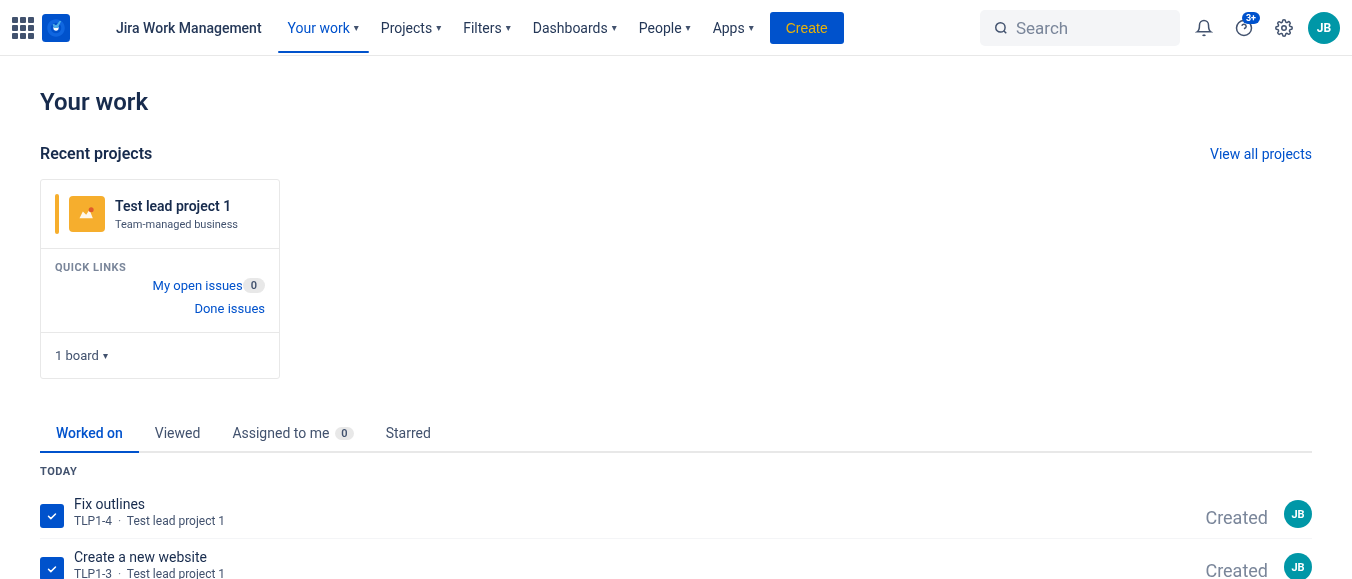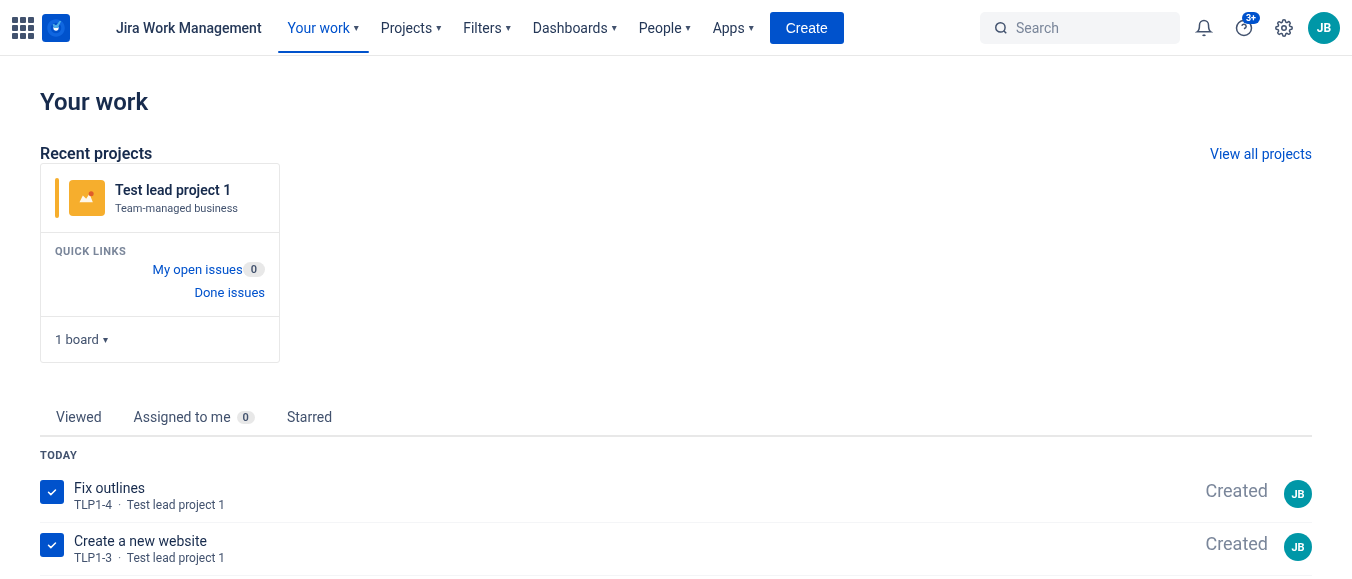--- a/index.html
+++ b/index.html
@@ -23,31 +23,31 @@
       color: #253858; font-size: 14px; font-weight: 400; white-space: nowrap;
       text-decoration: none; position: relative;
     }
     .nav-item.active { color: #0052cc; }
     .nav-item.active::after {
       content: ''; position: absolute; bottom: -9px; left: 0; right: 0;
       height: 2px; background: #0052cc; border-radius: 1px;
     }
     .nav-item .chevron { font-size: 10px; color: #42526e; }
     .create-btn {
-      background: #0052cc; color: #ffffff; border: none; border-radius: 3px;
+      background: #0052cc; color: #eab308; border: none; border-radius: 3px;
       padding: 8px 16px; font-size: 14px; font-weight: 500; cursor: pointer;
       white-space: nowrap; margin-left: 4px;
     }
     .topnav-right { display: flex; align-items: center; gap: 8px; margin-left: auto; }
     .search-box {
       display: flex; align-items: center; gap: 8px;
       background: #f4f5f7; border: 2px solid transparent; border-radius: 5px;
       padding: 6px 12px; width: 200px; cursor: text;
     }
-    .search-placeholder { font-size: 14px; color: #7a869a; }
+    .search-placeholder { font-size: 17px; color: #7a869a; }
     .icon-btn {
       width: 32px; height: 32px; border-radius: 50%; display: flex; align-items: center;
       justify-content: center; cursor: pointer; color: #42526e; position: relative;
     }
     .notification-badge {
       position: absolute; top: 0; right: 0; background: #0052cc;
       color: #fff; border-radius: 10px; font-size: 9px; font-weight: 700;
       padding: 1px 4px; min-width: 16px; text-align: center;
     }
     .avatar-btn {
@@ -56,20 +56,21 @@
       color: #fff; font-size: 12px; font-weight: 700; cursor: pointer;
     }
 
     
     .main-content { padding: 32px 40px; max-width: 1352px; }
     .page-title { font-size: 24px; font-weight: 600; color: #172b4d; margin-bottom: 28px; }
 
     
     .section-header {
       display: flex; align-items: center; justify-content: space-between;
+      margin-bottom: 16px;
     }
     .section-label { font-size: 16px; font-weight: 600; color: #172b4d; }
     .view-all-link { color: #0052cc; font-size: 14px; text-decoration: none; }
 
     
     .project-card {
       width: 240px; border: 1px solid #e8e8e8; border-radius: 3px;
       background: #fff; overflow: hidden; cursor: pointer;
     }
     .project-card-header {
@@ -117,21 +118,21 @@
       padding: 0 6px; font-size: 11px; font-weight: 600; min-width: 18px; text-align: center;
     }
 
     
     .items-section { margin-top: 0; }
     .date-group-label {
       font-size: 11px; font-weight: 700; color: #42526e; text-transform: uppercase;
       letter-spacing: 0.5px; padding: 12px 0 8px 0;
     }
     .work-item {
-      display: flex; align-items: flex-start; padding: 10px 0;
+      display: flex; align-items: flex-end; padding: 10px 0;
       border-bottom: 1px solid #f4f5f7; cursor: pointer;
     }
     .work-item-icon {
       width: 24px; height: 24px; border-radius: 3px; background: #0052cc;
       display: flex; align-items: center; justify-content: center;
       flex-shrink: 0; margin-right: 10px;
     }
     .work-item-icon svg { width: 14px; height: 14px; }
     .work-item-info { flex: 1; min-width: 0; }
     .work-item-title { font-size: 14px; color: #172b4d; font-weight: 400; }
@@ -262,20 +263,23 @@
       </div>
     </div>
     <div class="project-card-footer">
       <span>1 board</span>
       <span style="font-size:10px;">▾</span>
     </div>
   </div>
 
   <div class="tabs-section">
     <div class="tabs">
+      <div class="tab active">
+        <span>Worked on</span>
+      </div>
       <div class="tab">
         <span>Viewed</span>
       </div>
       <div class="tab">
         <span>Assigned to me</span>
         <span class="tab-badge">0</span>
       </div>
       <div class="tab">
         <span>Starred</span>
       </div>

